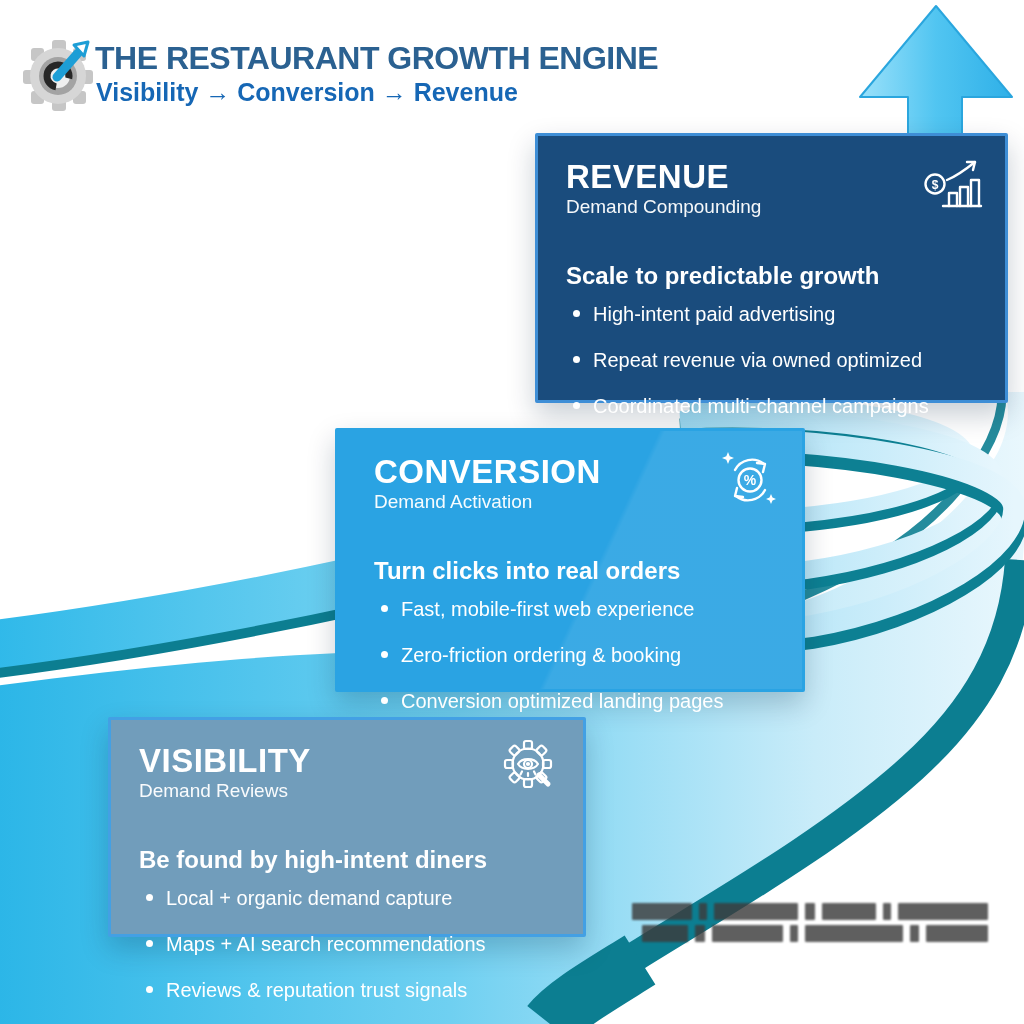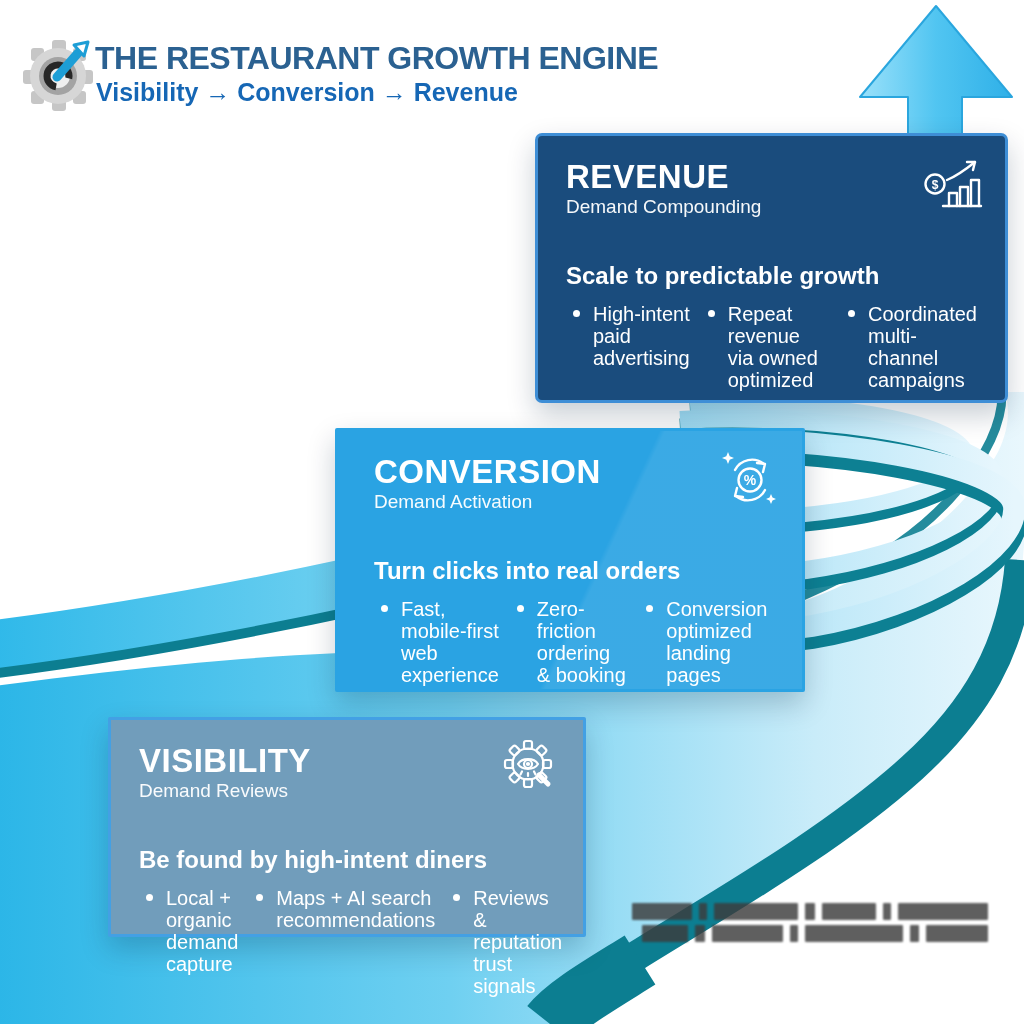--- a/index.html
+++ b/index.html
@@ -12,28 +12,28 @@
   .brand-logo{position:absolute;left:14px;top:28px;width:88px;height:92px;}
   .brand-title{position:absolute;left:95px;top:40px;font-size:32px;font-weight:800;
                letter-spacing:-0.5px;color:#2b6191;white-space:nowrap;}
   .brand-subtitle{position:absolute;left:96px;top:78px;font-size:25px;font-weight:700;
                   color:#1667b5;white-space:nowrap;}
 
   
   .stage-card{position:absolute;box-sizing:border-box;color:#ffffff;
               border:3px solid transparent;border-radius:2px;
               padding:22px 28px;box-shadow:0 12px 28px rgba(0,30,60,.22);}
-  .card-revenue{left:535px;top:133px;width:473px;height:270px;border-radius:7px;}
+  .card-revenue{left:535px;top:133px;width:473px;height:270px;}
   .card-conversion{left:335px;top:428px;width:470px;height:264px;
      background-image:linear-gradient(115deg,rgba(255,255,255,0) 55%,rgba(255,255,255,.08) 56%,rgba(255,255,255,.08) 100%);padding-left:36px;}
   .card-visibility{left:108px;top:717px;width:478px;height:220px;}
   .card-title{font-size:33px;font-weight:800;letter-spacing:.5px;line-height:38px;}
   .card-subtitle{font-size:19px;color:rgba(255,255,255,.96);}
   .card-heading{font-size:24px;font-weight:700;margin-top:44px;}
-  .bullets{margin-top:13px;display:flex;gap:11px;}
+  .bullets{margin-top:13px;display:flex;flex-direction:column;gap:24px;}
   .bullet-row{display:flex;align-items:flex-start;font-size:20px;line-height:22px;}
   .dot{width:7px;height:7px;border-radius:50%;background:#fff;flex:none;
        margin:7px 13px 0 7px;}
   .card-icon{position:absolute;top:18px;right:22px;width:60px;height:60px;}
 
   
   .watermark{position:absolute;left:632px;top:903px;width:356px;height:46px;
              display:flex;flex-direction:column;gap:5px;filter:blur(1.2px);opacity:.82;}
   .wm-row{display:flex;gap:7px;height:17px;}
   .wm-row.r2{margin-left:10px;}

